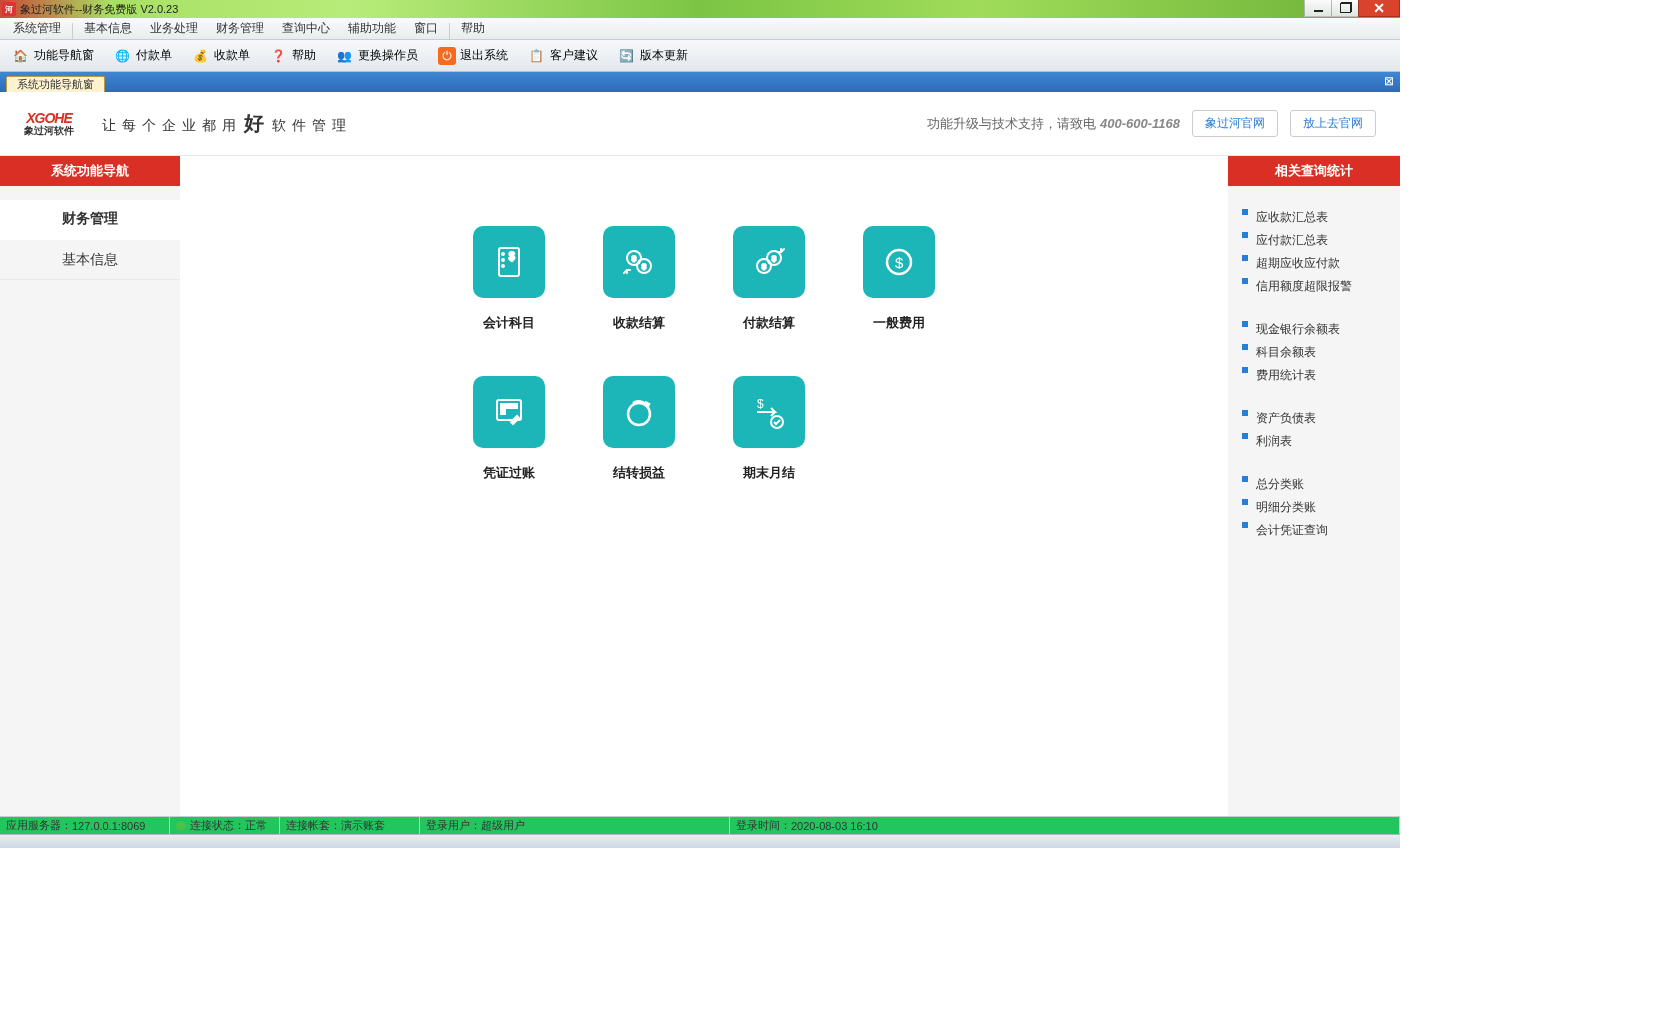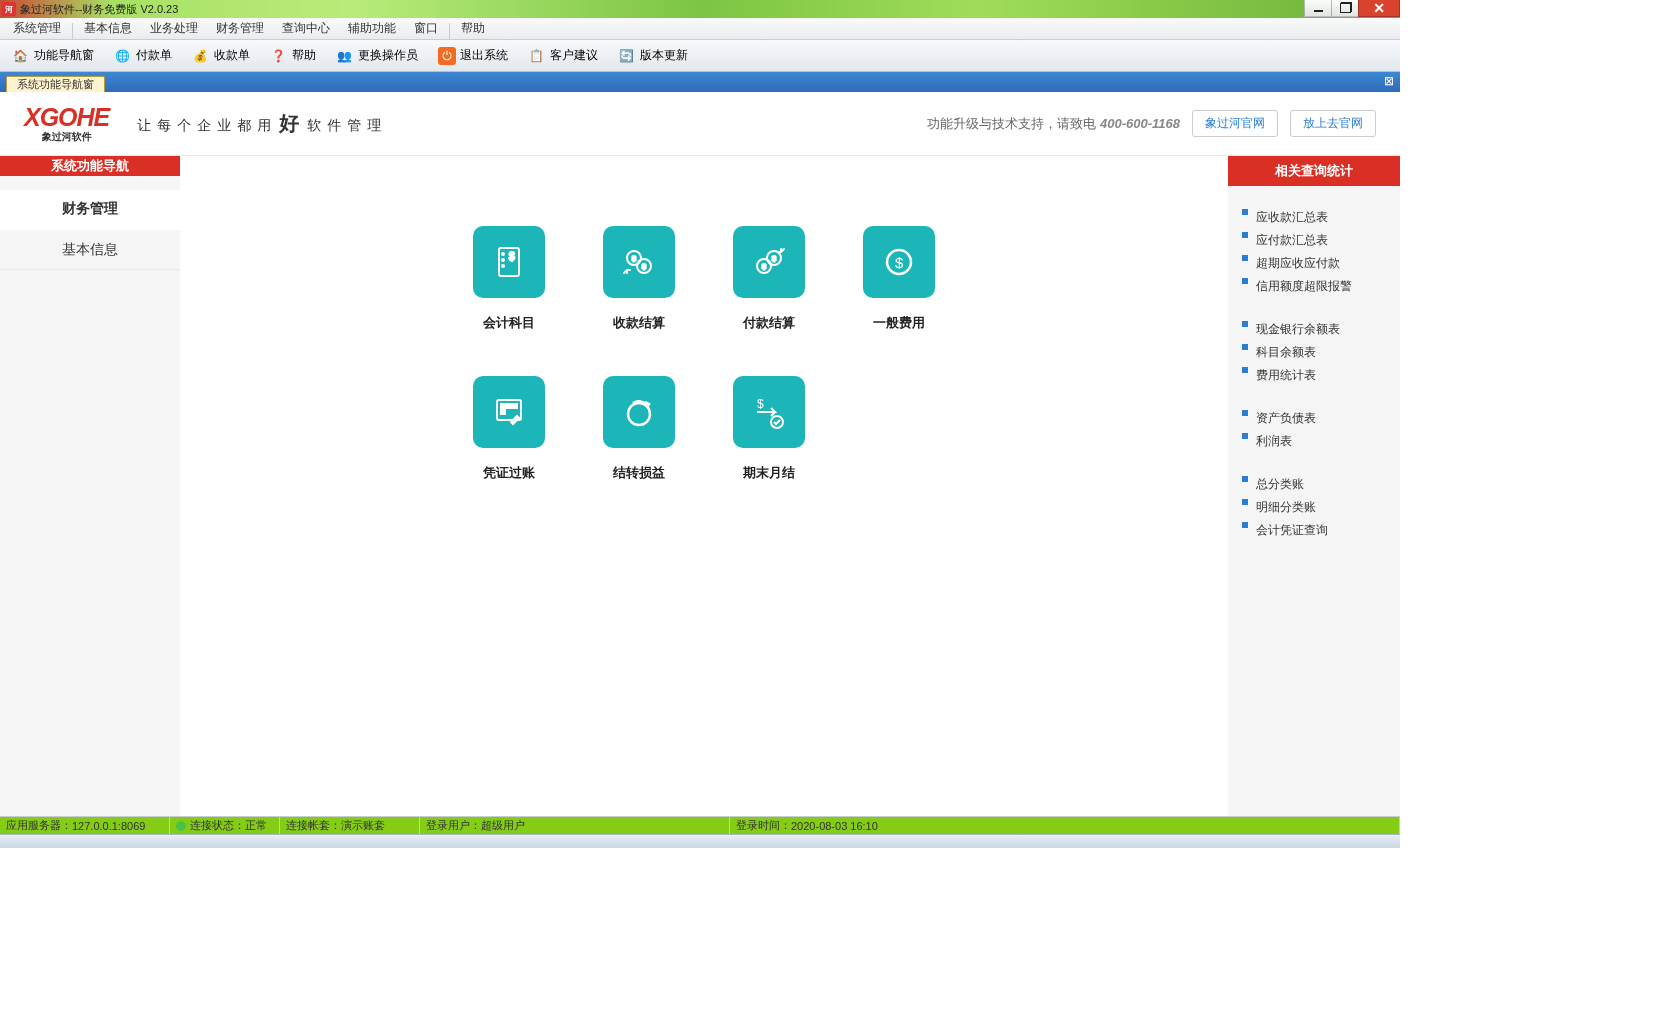--- a/index.html
+++ b/index.html
@@ -25,52 +25,52 @@
 .toolbtn .ico { width: 18px; height: 18px; margin-right: 4px; display: flex; align-items: center; justify-content: center; }
 
 
 .tabstrip { height: 20px; background: linear-gradient(#3f87d4,#2d6bb8); display: flex; align-items: flex-end; padding-left: 6px; position:relative; }
 .tab { height: 16px; background: #fff3cf; border: 1px solid #b89a3f; border-bottom: none; padding: 0 10px; font-size: 11px; color: #333; display: flex; align-items: center; border-radius: 2px 2px 0 0; }
 .tabstrip .tabclose { position:absolute; right:4px; top:2px; width:14px; height:14px; color:#fff; font-size:12px; cursor:pointer; display:flex;align-items:center;justify-content:center;}
 
 
 .brandrow { height: 64px; background: #fff; display: flex; align-items: center; padding: 0 24px; border-bottom: 1px solid #e8e8e8; }
 .logo { display:flex; flex-direction:column; align-items:center; margin-right:28px;}
-.logo .mark { font-family: Arial; font-weight: 900; font-style: italic; font-size: 25px; color: #d92f24; letter-spacing: -1px; }
+.logo .mark { font-family: Arial; font-weight: 900; font-style: italic; font-size: 14px; color: #d92f24; letter-spacing: -1px; }
 .logo .sub { font-size: 10px; color: #333; margin-top:-2px; font-weight:bold;}
 .slogan { font-size: 14px; color: #333; letter-spacing: 6px; }
 .slogan .hao { font-size: 20px; font-weight: bold; margin:0 2px;}
 .brandrow .right { margin-left: auto; display: flex; align-items: center; font-size: 13px; color: #666; }
 .brandrow .phone { color: #888; font-style: italic; font-weight:bold; margin-left:4px;}
 .linkbtn { border: 1px solid #ccc; border-radius: 3px; padding: 4px 12px; font-size: 12px; color: #2a7dd6; margin-left: 12px; background: #fff; cursor:pointer; }
 
 
 .workspace { display: flex; height: calc(100% - 18px - 22px - 32px - 20px - 64px - 18px); }
 .leftcol { width: 180px; background: #f5f5f5; }
-.leftcol .hdr { height: 20px; background: #d92f24; color: #fff; display: flex; align-items: center; justify-content: center; font-size: 13px; font-weight: bold; }
+.leftcol .hdr { height: 30px; background: #d92f24; color: #fff; display: flex; align-items: center; justify-content: center; font-size: 13px; font-weight: bold; }
 .leftcol .item { height: 40px; display: flex; align-items: center; justify-content: center; font-size: 14px; color: #333; border-bottom: 1px solid #e8e8e8; cursor: pointer; }
 .leftcol .item.active { background: #fff; font-weight: bold; border-bottom: 2px solid #fff; }
 
 .centercol { flex: 1; background: #fff; position: relative; padding-top: 70px; }
 .tilegrid { display: grid; grid-template-columns: repeat(4, 130px); grid-template-rows: repeat(2, auto); gap: 44px 0; justify-content: center; }
 .tile { display: flex; flex-direction: column; align-items: center; cursor: pointer; }
 .tile .box { width: 72px; height: 72px; background: #1cb6b8; border-radius: 10px; display: flex; align-items: center; justify-content: center; margin-bottom: 16px; }
 .tile .box svg { width: 40px; height: 40px; }
 .tile .lbl { font-size: 13px; color: #222; font-weight: bold; }
 
 .rightcol { width: 172px; background: #f5f5f5; position:relative; }
 .rightcol .hdr { height: 30px; background: #d92f24; color: #fff; display: flex; align-items: center; justify-content: center; font-size: 13px; font-weight: bold; }
 .rightcol .grpspace { height: 20px; }
 .rightcol .link { display: flex; align-items: flex-start; padding: 3px 14px; font-size: 12px; color: #333; cursor: pointer; }
 .rightcol .link::before { content: ""; width: 6px; height: 6px; background: #2a7dd6; margin-right: 8px; }
 .scrollbar { position:absolute; right:-10px; top:0; width:10px; height:100%; background:#e8e8e8;}
 .scrollbar .thumb{ width:8px; margin:1px; height:90px; background:#9aa4ad; border-radius:3px; position:absolute; top:260px;}
 
 
-.statusbar { position: absolute; bottom: 14px; left: 0; right: 0; height: 18px; background: #84cc16; border-top: 1px solid #c7cdd3; display: flex; align-items: center; font-size: 11px; color: #333; }
+.statusbar { position: absolute; bottom: 14px; left: 0; right: 0; height: 18px; background: #22c55e; border-top: 1px solid #c7cdd3; display: flex; align-items: center; font-size: 11px; color: #333; }
 .statusbar .cell { padding: 0 6px; border-right: 1px solid #c7cdd3; height: 100%; display: flex; align-items: center; }
 .statusbar .green { width:10px; height:10px; background:#4ac24a; border-radius:50%; margin-right:4px;}
 .taskbar { position:absolute; bottom:0; left:0; right:0; height:14px; background: linear-gradient(180deg,#e8eef4,#cdd8e4); border-top:1px solid #a9b8c8;}
 </style>
 </head>
 <body>
 
 <div class="titlebar">
   <div class="app-icon">河</div>
   <span>象过河软件--财务免费版 V2.0.23</span>

